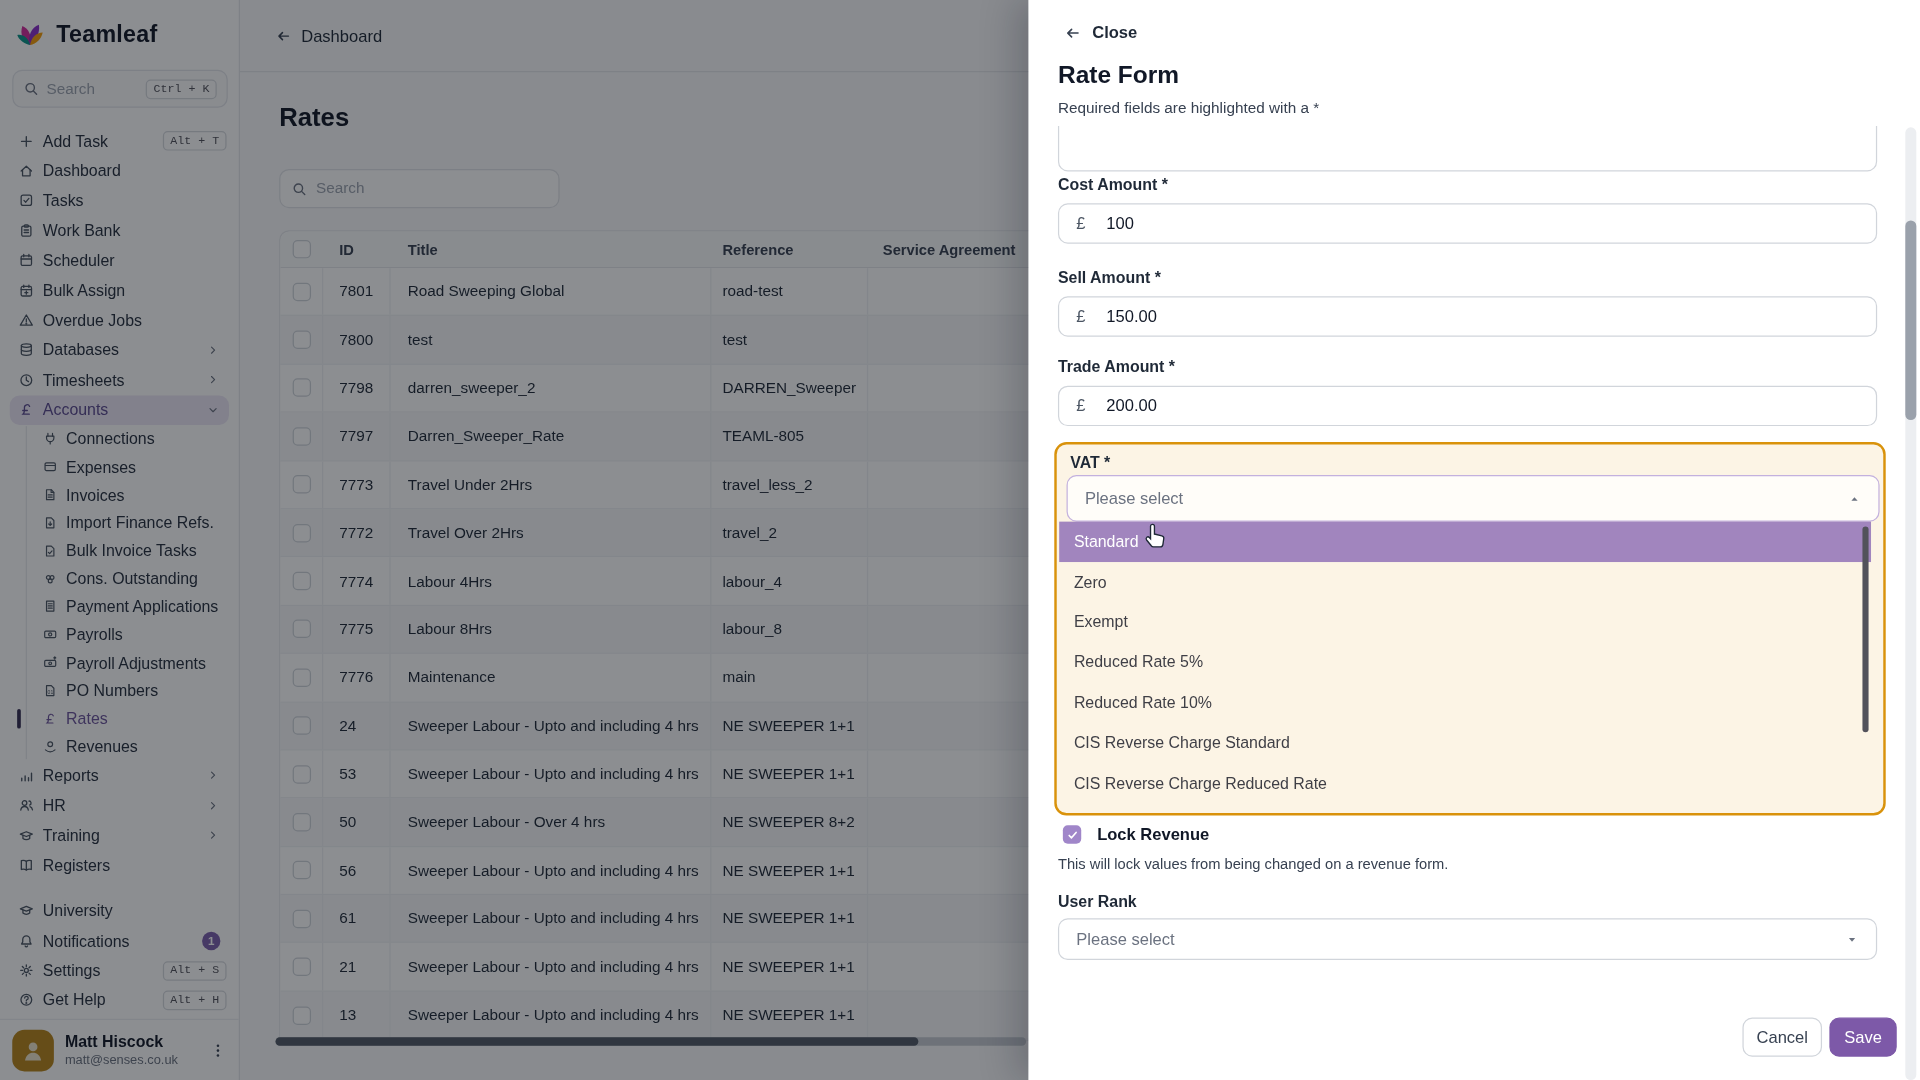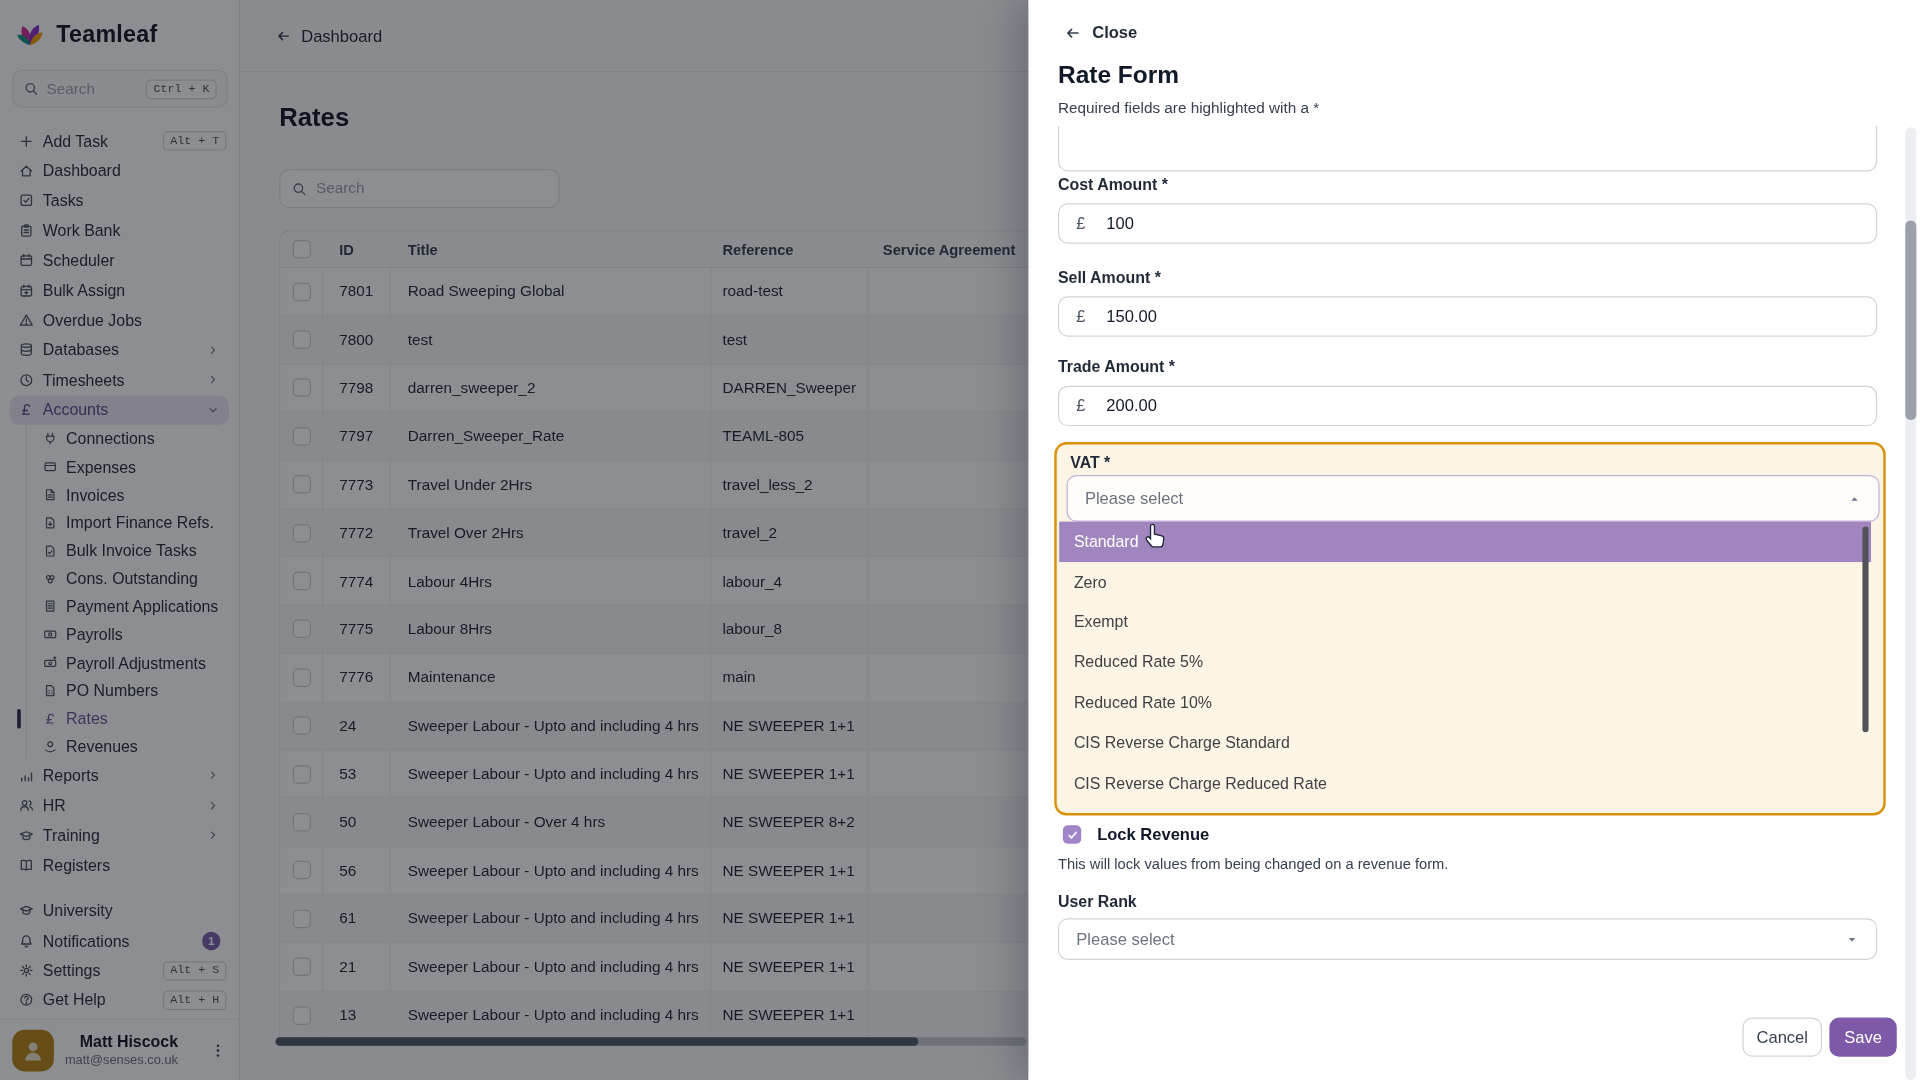--- a/index.html
+++ b/index.html
@@ -1,16 +1,16 @@
 <!DOCTYPE html>
 <html><head>
 <meta charset="utf-8">
 <style>
   html,body{margin:0;padding:0;background:#fff;overflow:hidden;}
-  .stage{position:relative;width:1920px;height:1080px;overflow:hidden;font-family:"Liberation Sans",sans-serif;text-align:right;}
+  .stage{position:relative;width:1920px;height:1080px;overflow:hidden;font-family:"Liberation Sans",sans-serif;}
   .app{position:absolute;top:0;left:0;width:1568px;height:882px;transform:scale(1.224489);transform-origin:0 0;background:#f9fafb;}
   *{box-sizing:border-box;}
 
   
   .sidebar{position:absolute;top:0;left:0;width:196px;height:882px;background:#ffffff;border-right:1px solid #e5e7eb;}
   .brand{position:absolute;top:14px;left:12px;display:flex;align-items:center;gap:9px;}
   .brand-title{font-size:19px;font-weight:700;color:#111827;letter-spacing:.2px;}
   .side-search{position:absolute;top:57px;left:10px;width:176px;height:31px;border:1px solid #e3e5ea;border-radius:8px;background:#fbfbfc;display:flex;align-items:center;padding:0 8px;gap:6px;}
   .side-search .ph{font-size:12.5px;color:#9ca3af;}
   .kbd{margin-left:auto;font-family:"Liberation Mono","DejaVu Sans Mono",monospace;font-size:9.5px;color:#52525b;border:1px solid #d6d9de;border-radius:4px;padding:1.5px 5px;background:rgba(255,255,255,.55);white-space:nowrap;}

